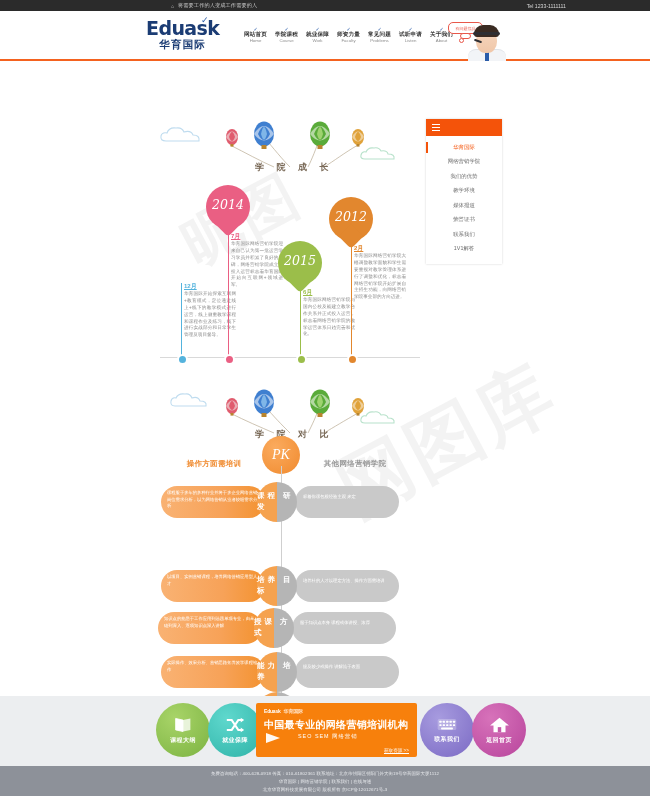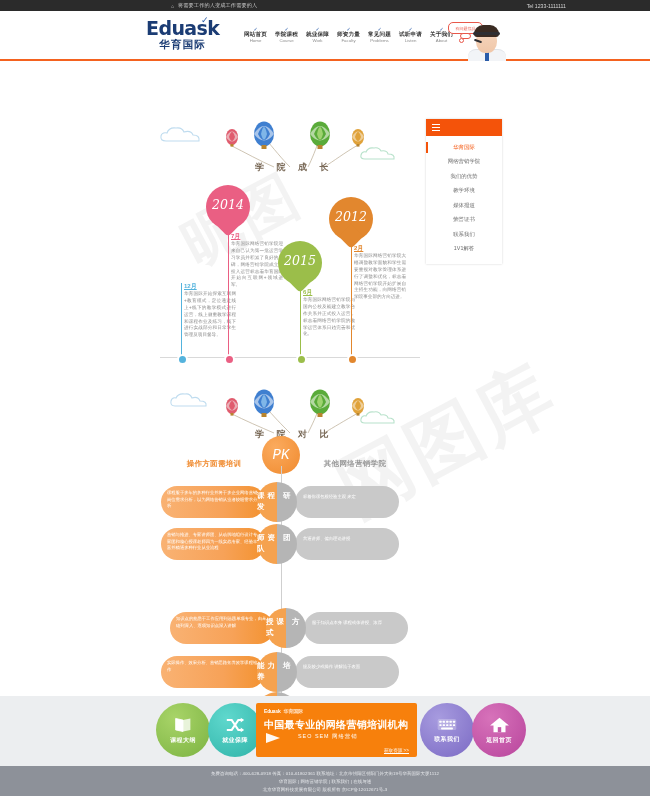--- a/index.html
+++ b/index.html
@@ -74,21 +74,21 @@
   .pin .yr{position:absolute;left:0;top:12px;width:44px;text-align:center;color:#fff;font-size:12.5px;
     font-style:italic;font-family:"DejaVu Serif",serif;z-index:2;}
   .stem{position:absolute;width:1.2px;}
   .dot{position:absolute;width:7px;height:7px;border-radius:50%;border:2px solid #fff;}
   .mon{position:absolute;font-size:6px;font-weight:bold;text-decoration:underline;}
   .blurb{position:absolute;width:52px;font-size:4.6px;color:#8b8b8b;line-height:1.5;text-align:justify;}
 
   
   .pk-circle{position:absolute;left:262px;top:375px;width:38px;height:38px;border-radius:50%;
     background:radial-gradient(circle at 35% 30%,#fbab5e,#f08a2e);display:flex;align-items:center;justify-content:center;}
-  .pk-circle span{font-size:14px;color:#fff;font-style:italic;font-family:Liberation Mono, monospace;}
+  .pk-circle span{font-size:14px;color:#fff;font-style:italic;font-family:Liberation Serif, serif;}
   .pk-hl{position:absolute;left:166px;top:398px;width:96px;text-align:center;color:#f08a2e;font-size:7.5px;font-weight:bold;letter-spacing:.3px;}
   .pk-hr{position:absolute;left:300px;top:398px;width:110px;text-align:center;color:#9a9a9a;font-size:7.5px;font-weight:bold;letter-spacing:.3px;}
   .pk-spine{position:absolute;left:280.5px;top:405px;width:1px;height:255px;background:#cfcfcf;}
 
   .row{position:absolute;height:40px;}
   .row .lbar{position:absolute;left:0px;top:4px;width:104px;height:32px;border-radius:16px;
     background:linear-gradient(90deg,#f9b273 0%,#f7a258 60%,#f3922f 100%);}
   .row .ltxt{position:absolute;left:6px;top:8px;width:94px;font-size:4.3px;color:#fff;line-height:1.55;}
   .row .rbar{position:absolute;left:134px;top:4px;width:104px;height:32px;border-radius:16px;background:#c9c9c9;}
   .row .rtxt{position:absolute;left:142px;top:12px;width:92px;font-size:4.3px;color:#fff;line-height:1.6;}
@@ -355,31 +355,31 @@
 
     <div class="row" style="left:161px;top:421px;width:240px;">
       <div class="lbar"></div>
       <div class="rbar"></div>
       <div class="ltxt">课程服于多年的多种行业并将于多企业网络营销岗位需求分析，以为网络营销从业者较细需求分析</div>
       <div class="rtxt">标着你课包根经验主观 来定</div>
       <div class="knob"></div>
       <div class="ktxt">课程 研发</div>
     </div>
 
-    <div class="row" style="left:161px;top:463px;width:240px;">
+
+    <div class="row" style="left:161px;top:505px;width:240px;">
       <div class="lbar"></div>
       <div class="rbar"></div>
-      <div class="ltxt">营销与推进、专家讲师团、从动脚地组行设计专家团和核心授课老师四为一线实战专家、经验丰富并精通多种行业从业流程</div>
-      <div class="rtxt">普通讲师、偏向理论讲授</div>
+      <div class="ltxt">以项目、实例营销课程，培养网络营销应用型人才</div>
+      <div class="rtxt">培养社的人才以理定方法、操作方面需培训</div>
       <div class="knob"></div>
-      <div class="ktxt">师资 团队</div>
-    </div>
-
-
-    <div class="row" style="left:170px;top:547px;width:240px;">
+      <div class="ktxt">培养 目标</div>
+    </div>
+
+    <div class="row" style="left:158px;top:547px;width:240px;">
       <div class="lbar"></div>
       <div class="rbar"></div>
       <div class="ltxt">知识点的熟悉于工作应用到选题单项专业，由基础到深入、逐项知识点深入讲解</div>
       <div class="rtxt">服于知识点本身 课程或体讲授、浓厚</div>
       <div class="knob"></div>
       <div class="ktxt">授课 方式</div>
     </div>
 
     <div class="row" style="left:161px;top:591px;width:240px;">
       <div class="lbar"></div>

